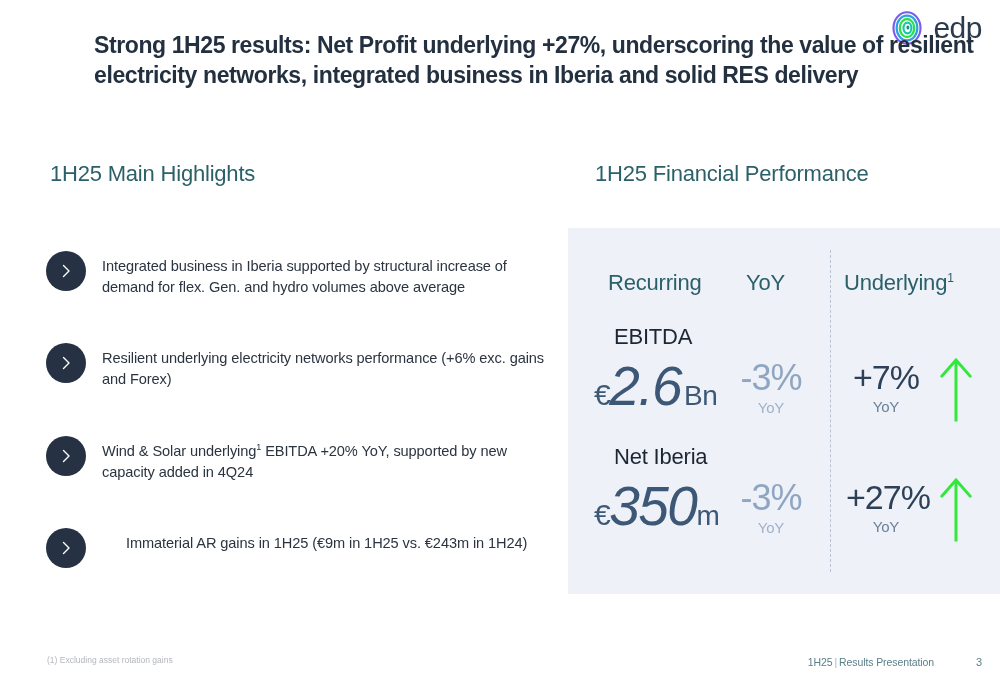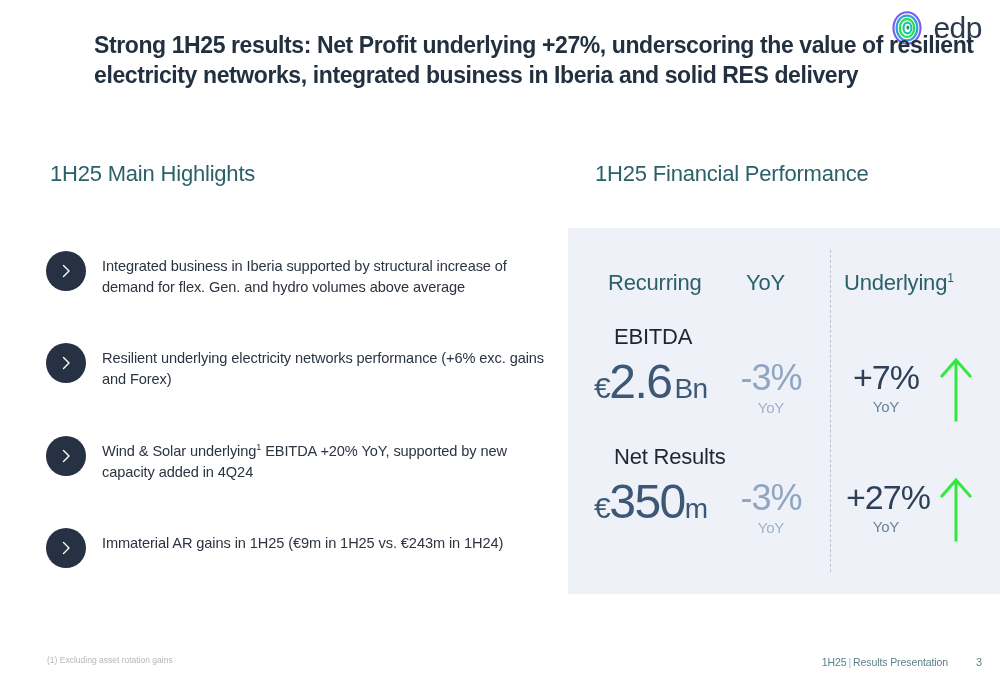--- a/index.html
+++ b/index.html
@@ -59,21 +59,21 @@
   .highlights {
     position: absolute;
     left: 46px; top: 250px;
     width: 500px;
   }
   .hl-item {
     display: flex;
     align-items: flex-start;
     margin-bottom: 45px;
   }
-  .hl-item:last-child { margin-bottom: 0; }
+  .hl-item:last-child { margin-bottom: 0; gap: 24px; }
   .hl-bullet {
     flex: 0 0 auto;
     width: 40px; height: 40px;
     border-radius: 50%;
     background: #263243;
     display: flex; align-items: center; justify-content: center;
     margin-right: 16px;
     margin-top: 1px;
   }
   .hl-bullet svg { display: block; }
@@ -131,21 +131,21 @@
     text-align: right;
   }
   .metric-value {
     position: absolute;
     left: 26px; top: 30px;
     color: #3d5876;
     white-space: nowrap;
     letter-spacing: -1.5px;
   }
   .metric-value .cur  { font-size: 30px; }
-  .metric-value .num  { font-size: 48px; }
+  .metric-value .num  { font-size: 55px; font-style: italic; }
   .metric-value .unit { font-size: 28px; letter-spacing: -0.5px; }
 
   .yoy-block {
     position: absolute;
     text-align: center;
     width: 90px;
   }
   #yoy-ebitda    { left: 158px; top: 36px; }
   #yoy-netprofit { left: 158px; top: 36px; }
   .yoy-big {
@@ -188,21 +188,21 @@
   .footnote {
     position: absolute;
     left: 47px; bottom: 20px;
     font-size: 8.5px;
     color: #b3b7bc;
     letter-spacing: 0px;
   }
   .footer-right {
     position: absolute;
     right: 18px; bottom: 17px;
-    display: flex; align-items: baseline; gap: 28px;
+    display: flex; align-items: baseline; gap: 42px;
     font-size: 10.5px;
     color: #5b7f89;
     letter-spacing: -0.1px;
   }
   .footer-sep { color: #9dbcc4; padding: 0 2px; }
   .page-num { font-size: 11px; color: #5b7f89; }
 </style>
 </head>
 <body>
 
@@ -290,21 +290,21 @@
         </span>
         <span class="arrow-up">
           <svg width="36" height="66" viewBox="0 0 36 66">
               <path d="M18 64 L18 5 M4 20 L18 4 L32 20" fill="none" stroke="#33e83d" stroke-width="3" stroke-linecap="square" stroke-linejoin="miter"></path>
             </svg>
         </span>
       </span>
     </div>
 
     <div class="fin-row" id="fin-row-netprofit">
-      <span class="metric-label">Net Results</span>
+      <span class="metric-label">Net Iberia</span>
       <span class="metric-value"><span class="cur">€</span><span class="num">350</span><span class="unit">m</span></span>
       <span class="yoy-block" id="yoy-netprofit">
         <div class="yoy-big">-3%</div>
         <div class="yoy-sub">YoY</div>
       </span>
       <span class="under-block">
         <span class="under-text">
           <div class="under-big">+27%</div>
           <div class="under-sub">YoY</div>
         </span>

